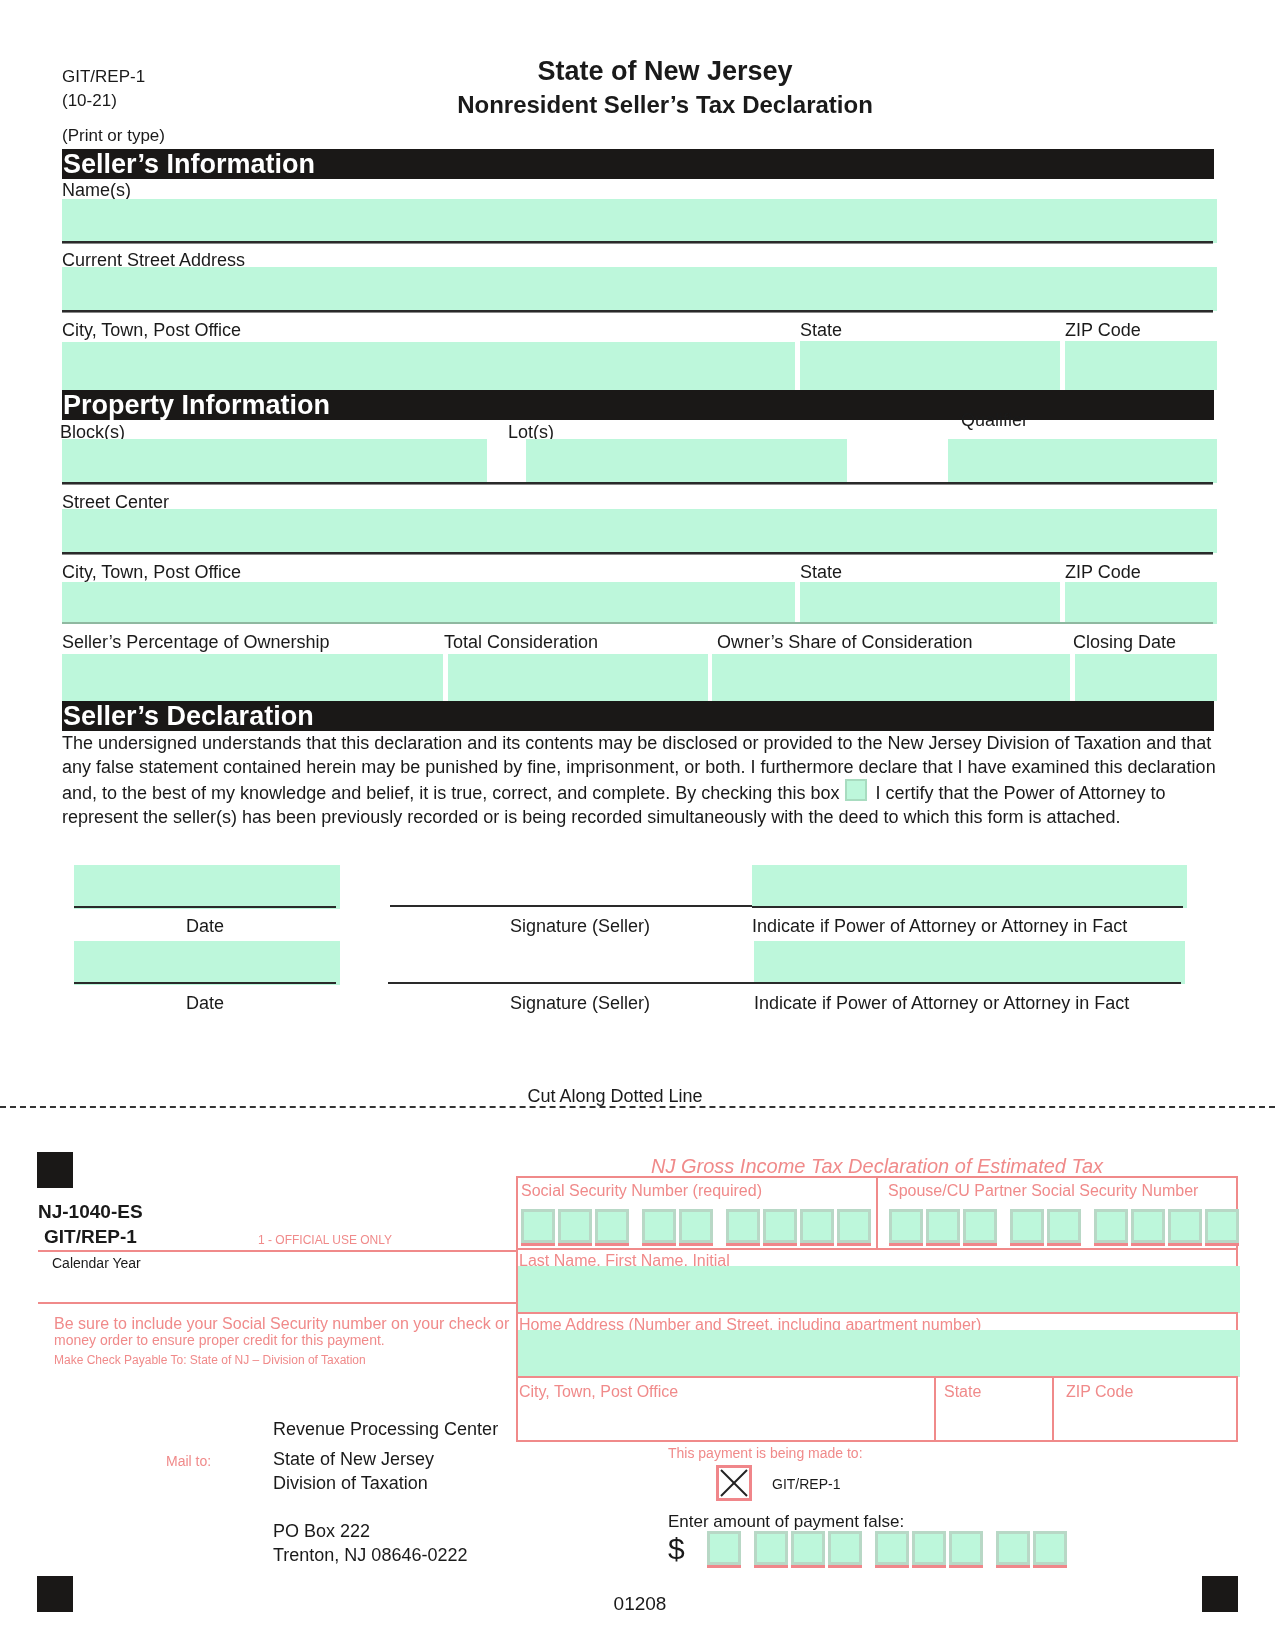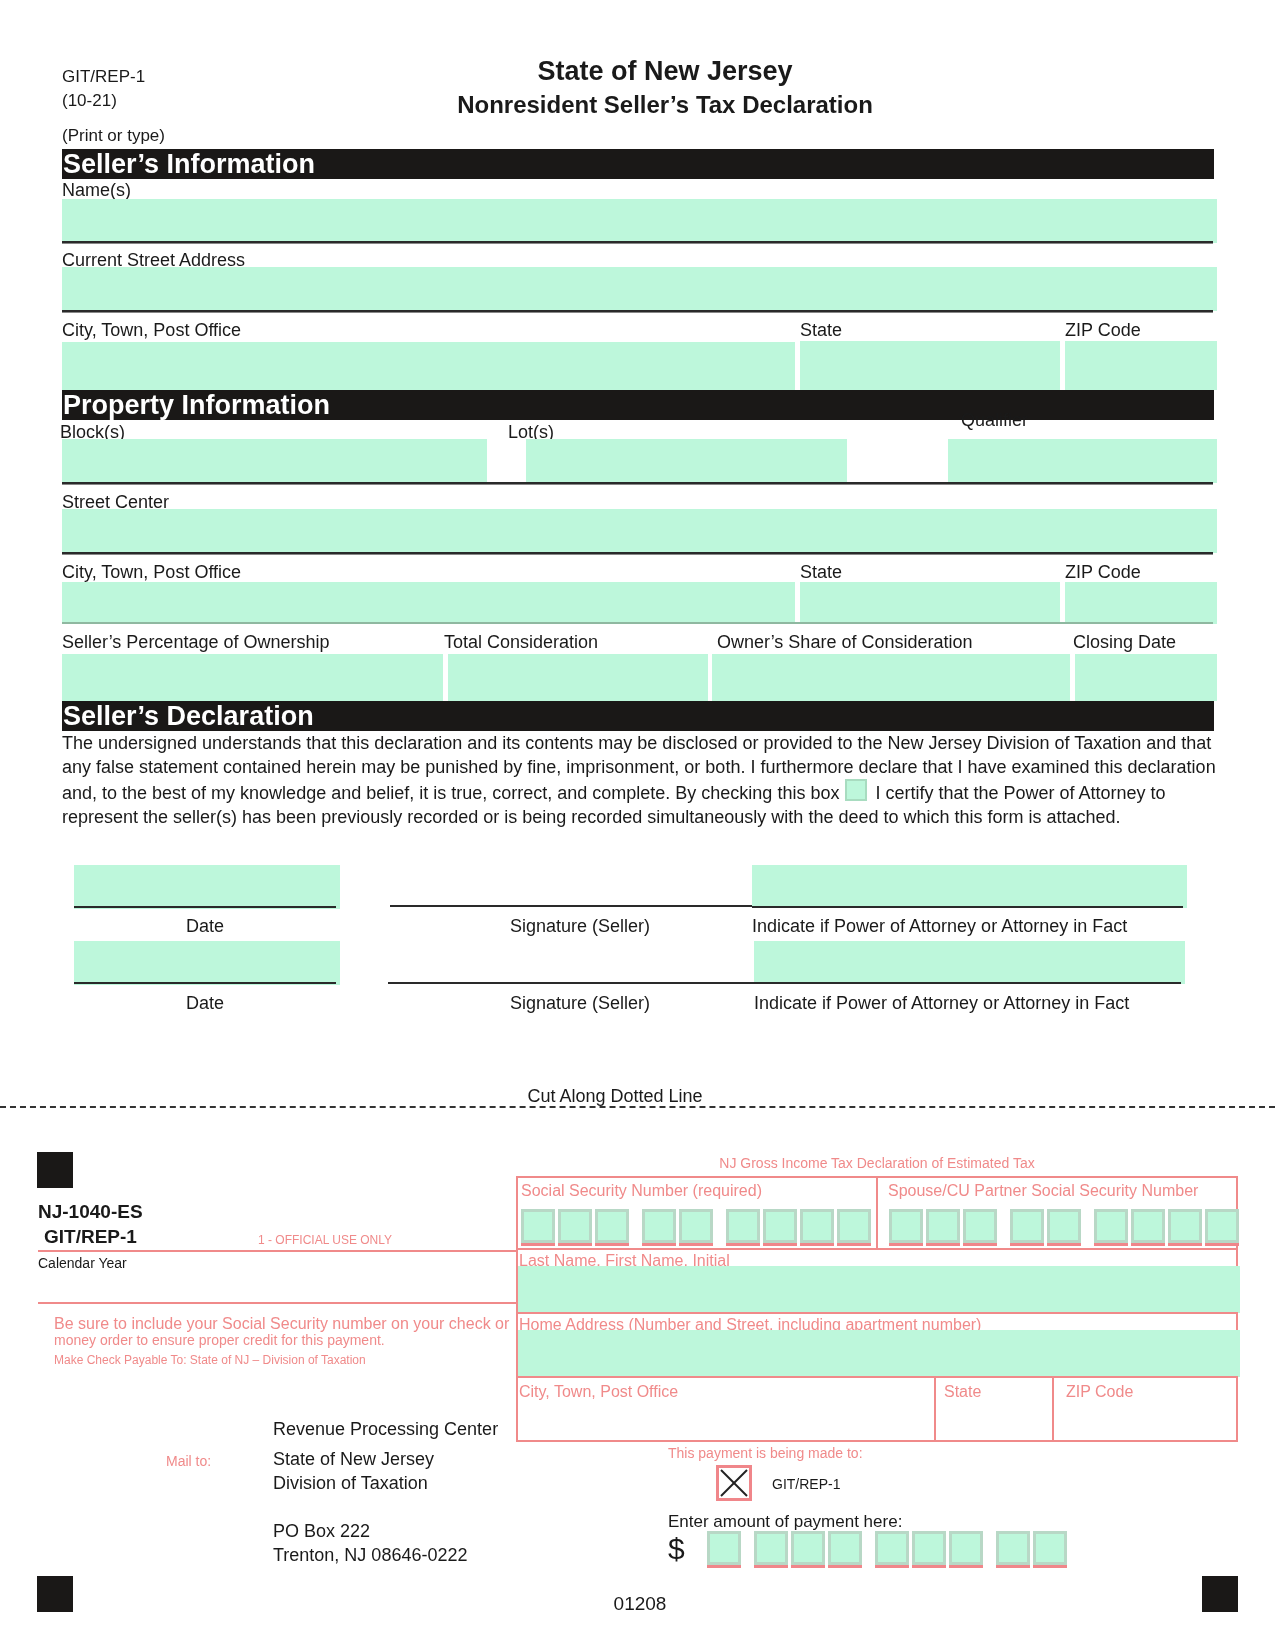--- a/index.html
+++ b/index.html
@@ -104,29 +104,29 @@
 <div class="abs txt" style="left:754px;top:994px;">Indicate if Power of Attorney or Attorney in Fact</div>
 
 <div class="abs txt center" style="left:440px;width:350px;top:1087px;">Cut Along Dotted Line</div>
 <div class="abs" style="left:0;top:1106px;width:1275px;height:0;border-top:2px dashed #333;"></div>
 
 <div class="marker" style="left:37px;top:1152px;"></div>
 <div class="abs txt" style="left:38px;top:1202px;font-size:19px;font-weight:bold;">NJ-1040-ES</div>
 <div class="abs txt" style="left:44px;top:1227px;font-size:19px;font-weight:bold;">GIT/REP-1</div>
 <div class="abs txt red" style="left:258px;top:1234px;font-size:12px;">1 - OFFICIAL USE ONLY</div>
 <div class="redline" style="left:38px;top:1250px;width:478px;height:2px;"></div>
-<div class="abs txt" style="left:38px;top:1256px;font-size:14px;">Calendar Year</div>
+<div class="abs txt" style="left:52px;top:1256px;font-size:14px;">Calendar Year</div>
 <input class="abs" style="left: 38px; top: 1270px; width: 478px; height: 30px; border: 0px; background: transparent;" value="">
 <div class="redline" style="left:38px;top:1302px;width:478px;height:2px;"></div>
 
 <div class="abs txt red" style="left:54px;top:1316px;font-size:16px;">Be sure to include your Social Security number on your check or</div>
 <div class="abs txt red" style="left:54px;top:1333px;font-size:14px;">money order to ensure proper credit for this payment.</div>
 <div class="abs txt red" style="left:54px;top:1354px;font-size:12px;">Make Check Payable To: State of NJ – Division of Taxation</div>
 
-<div class="abs txt red center" style="left:516px;width:722px;top:1156px;font-size:14px;">NJ Gross Income Tax Declaration of Estimated Tax</div>
+<div class="abs txt red center" style="left:516px;width:722px;top:1156px;font-size:20px;font-style:italic;">NJ Gross Income Tax Declaration of Estimated Tax</div>
 
 <div class="rbox" style="left:516px;top:1176px;width:362px;height:74px;"></div>
 <div class="rlabel" style="left:521px;top:1183px;">Social Security Number (required)</div>
 <div id="ssn-digits">
     <input class="digit" style="left: 521px; top: 1209px;">
     <input class="digit" style="left: 558px; top: 1209px;">
     <input class="digit" style="left: 595px; top: 1209px;">
     <input class="digit" style="left: 642px; top: 1209px;">
     <input class="digit" style="left: 679px; top: 1209px;">
     <input class="digit" style="left: 726px; top: 1209px;">
@@ -168,21 +168,21 @@
 <input class="abs" style="left: 1056px; top: 1404px; width: 178px; height: 34px; border: 0px; background: transparent;">
 
 <div class="abs txt red" style="left:668px;top:1446px;font-size:14px;">This payment is being made to:</div>
 <div class="abs" style="left:716px;top:1465px;width:36px;height:36px;border:3px solid #f0868a;box-sizing:border-box;">
   <svg width="30" height="30" viewBox="0 0 30 30">
       <line x1="2" y1="2" x2="28" y2="28" stroke="#222" stroke-width="2"></line>
       <line x1="28" y1="2" x2="2" y2="28" stroke="#222" stroke-width="2"></line>
     </svg>
 </div>
 <div class="abs txt" style="left:772px;top:1477px;font-size:14px;">GIT/REP-1</div>
-<div class="abs txt" style="left:668px;top:1513px;font-size:17px;">Enter amount of payment here:</div>
+<div class="abs txt" style="left:668px;top:1513px;font-size:17px;">Enter amount of payment false:</div>
 <div class="abs txt" style="left:668px;top:1534px;font-size:30px;">$</div>
 <div id="amount-digits">
     <input class="digit" style="left: 707px; top: 1531px;">
     <input class="digit" style="left: 754px; top: 1531px;">
     <input class="digit" style="left: 791px; top: 1531px;">
     <input class="digit" style="left: 828px; top: 1531px;">
     <input class="digit" style="left: 875px; top: 1531px;">
     <input class="digit" style="left: 912px; top: 1531px;">
     <input class="digit" style="left: 949px; top: 1531px;">
     <input class="digit" style="left: 996px; top: 1531px;">

